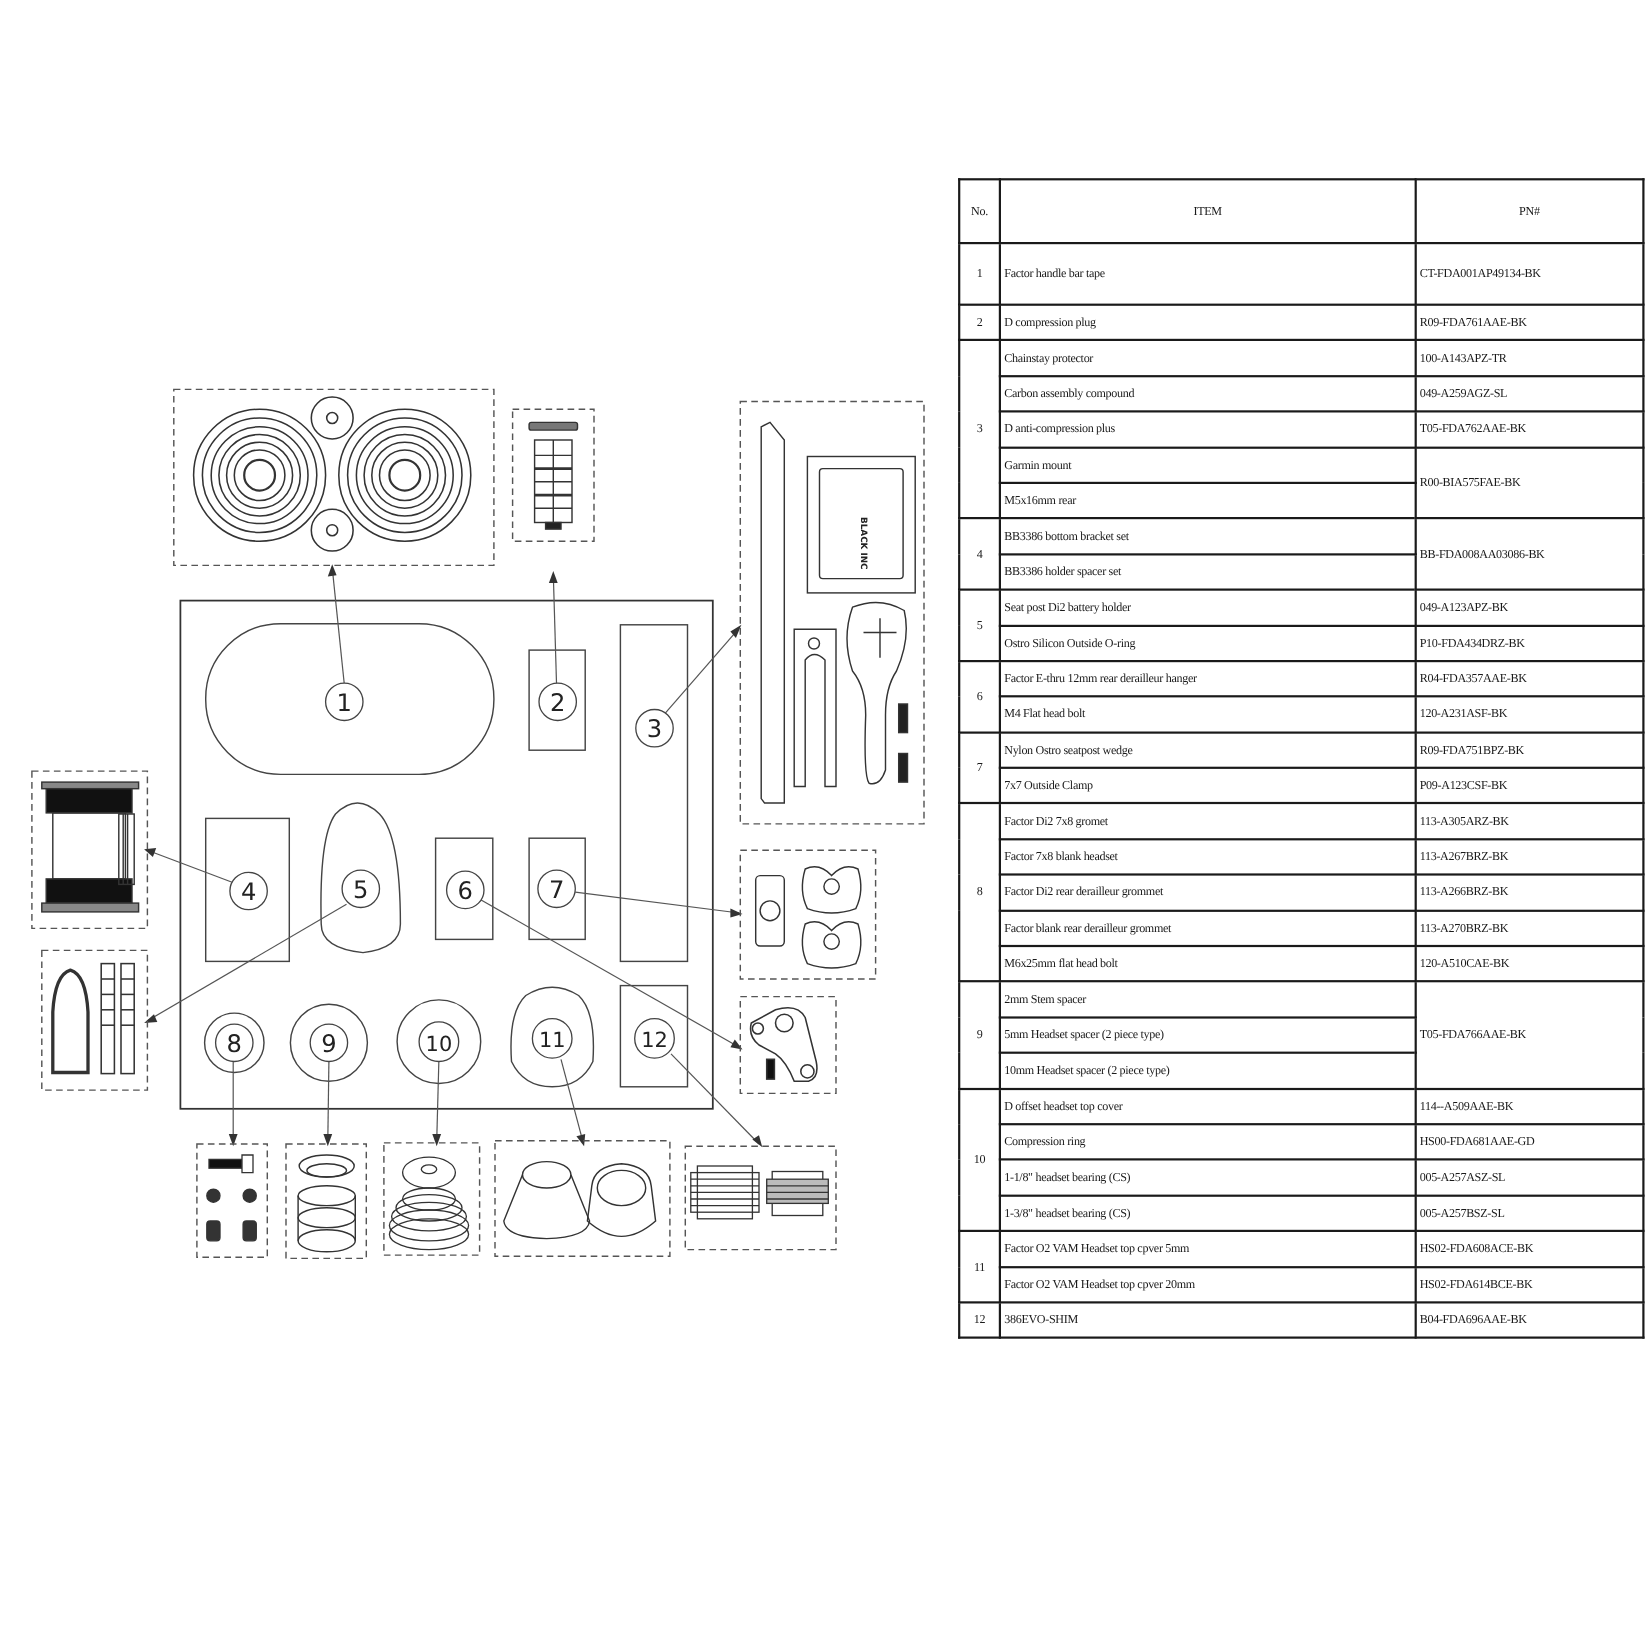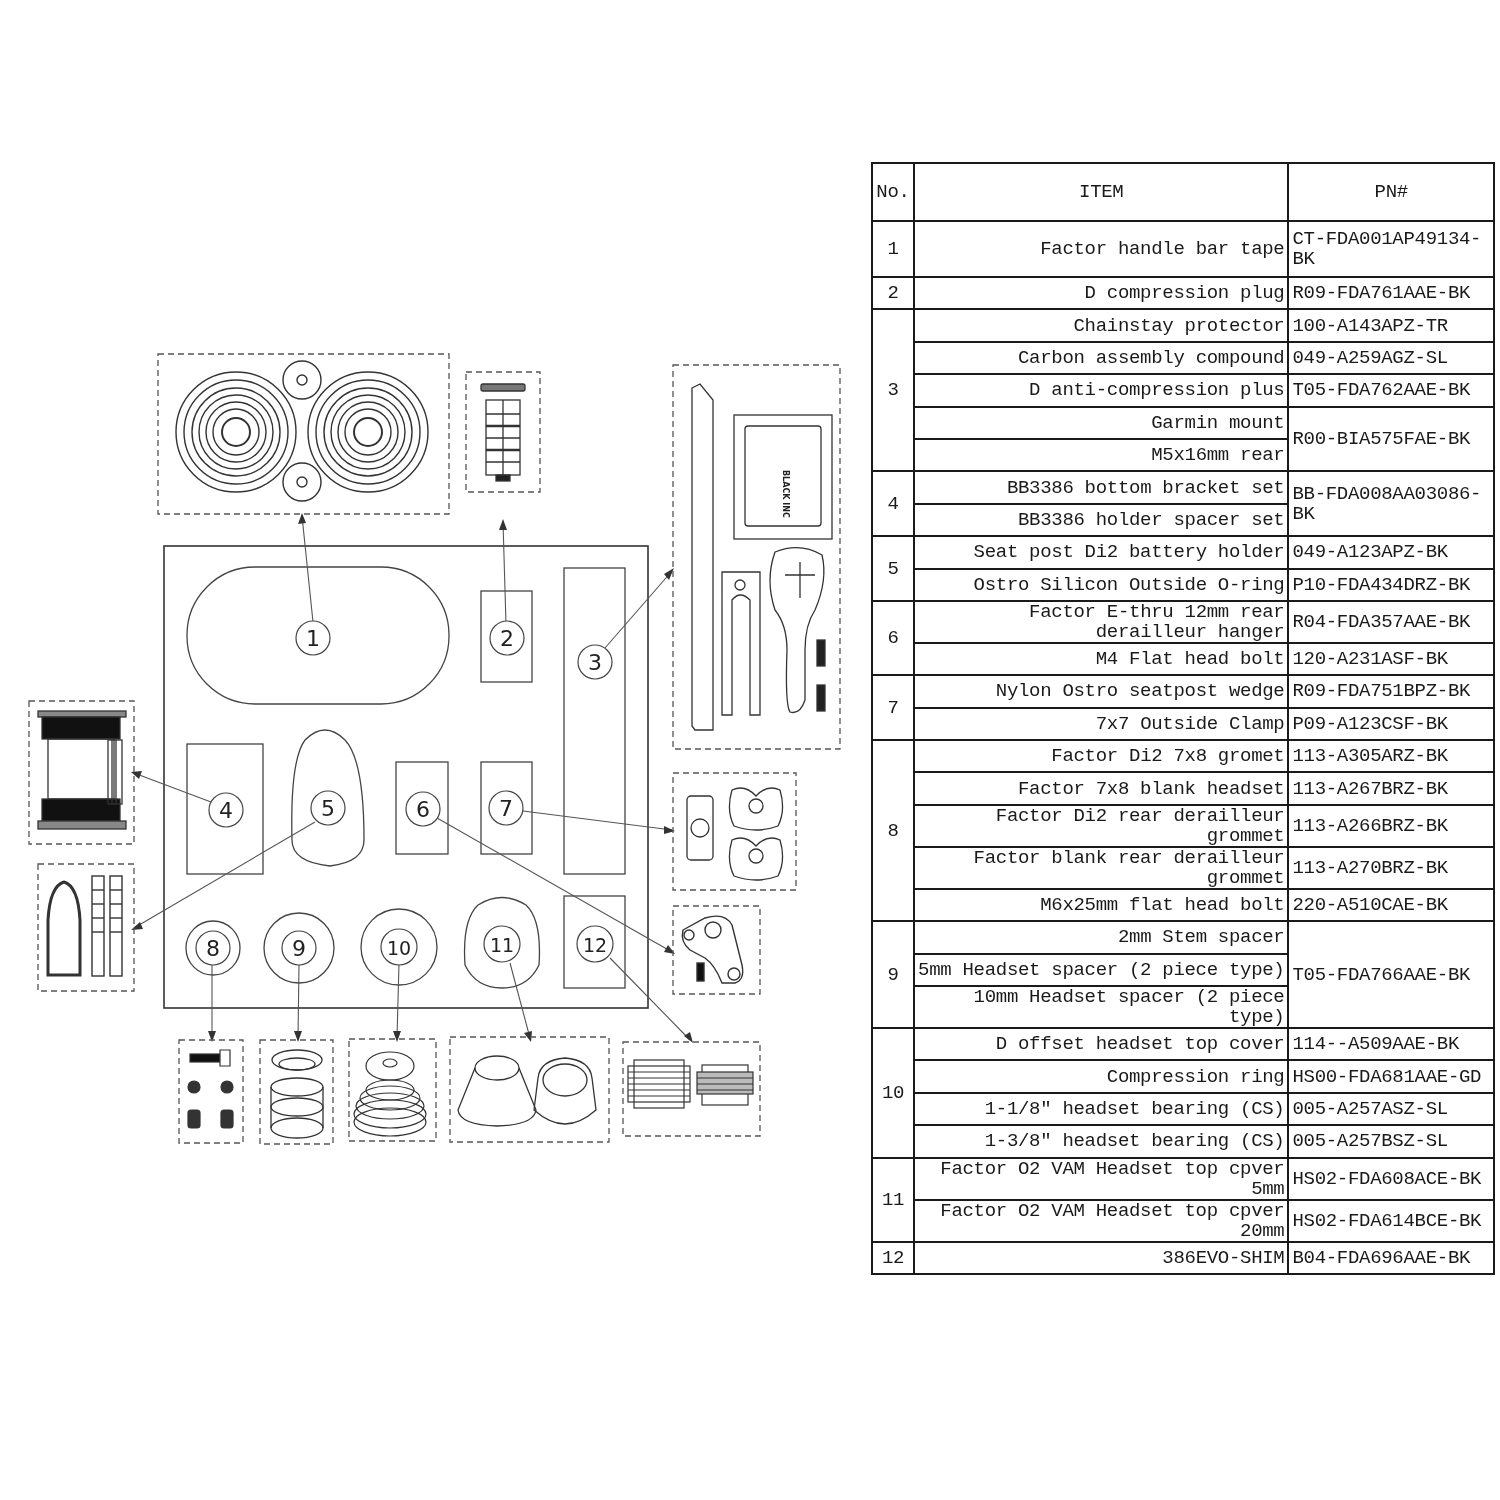--- a/index.html
+++ b/index.html
@@ -1,27 +1,27 @@
 <!DOCTYPE html>
 <html><head>
 <meta charset="utf-8">
 <style>
   html, body { margin: 0; padding: 0; background: #ffffff; }
   body { width: 1500px; height: 1500px; position: relative; overflow: hidden; font-family: "DejaVu Serif", serif; }
   #drawing { position: absolute; left: 0; top: 0; width: 860px; height: 1500px; }
   #parts-table {
     position: absolute; left: 871px; top: 162px; width: 624px;
-    border-collapse: collapse; font-family: Liberation Mono, monospace;
-    font-size: 19px; color: #1a1a1a; letter-spacing: -0.3px;
+    border-collapse: collapse; font-family: Liberation Serif, serif;
+    font-size: 11px; color: #1a1a1a; letter-spacing: -0.3px;
   }
   #parts-table th, #parts-table td { border: 2px solid #1a1a1a; padding: 0 3px; line-height: 20px; }
   #parts-table th { font-weight: normal; height: 56px; text-align: center; }
   #parts-table td { height: 30.4px; }
   #parts-table td.no { text-align: center; width: 34px; padding: 0; }
-  #parts-table td.item { text-align: right; width: 360px; }
+  #parts-table td.item { text-align: left; width: 360px; }
   #parts-table td.pn { text-align: left; width: 194px; }
   #parts-table tr.tall td { height: 54px; }
   svg text { font-family: "DejaVu Sans", sans-serif; }
 </style>
 </head>
 <body>
 
 <svg id="drawing" width="860" height="1500" viewBox="0 0 860 1500" fill="none" stroke="#444" stroke-width="1.3">
 
   <rect x="164" y="546" width="484" height="462" stroke="#333" stroke-width="1.6"></rect>
@@ -339,21 +339,21 @@
       <tr>
         <td class="item">Factor Di2 rear derailleur grommet</td>
         <td class="pn" rowspan="1">113-A266BRZ-BK</td>
       </tr>
       <tr>
         <td class="item">Factor blank rear derailleur grommet</td>
         <td class="pn" rowspan="1">113-A270BRZ-BK</td>
       </tr>
       <tr>
         <td class="item">M6x25mm flat head bolt</td>
-        <td class="pn" rowspan="1">220-A510CAE-BK</td>
+        <td class="pn" rowspan="1">120-A510CAE-BK</td>
       </tr>
       <tr>
         <td class="no" rowspan="3">9</td>
         <td class="item">2mm Stem spacer</td>
         <td class="pn" rowspan="3">T05-FDA766AAE-BK</td>
       </tr>
       <tr>
         <td class="item">5mm Headset spacer (2 piece type)</td>
       </tr>
       <tr>

